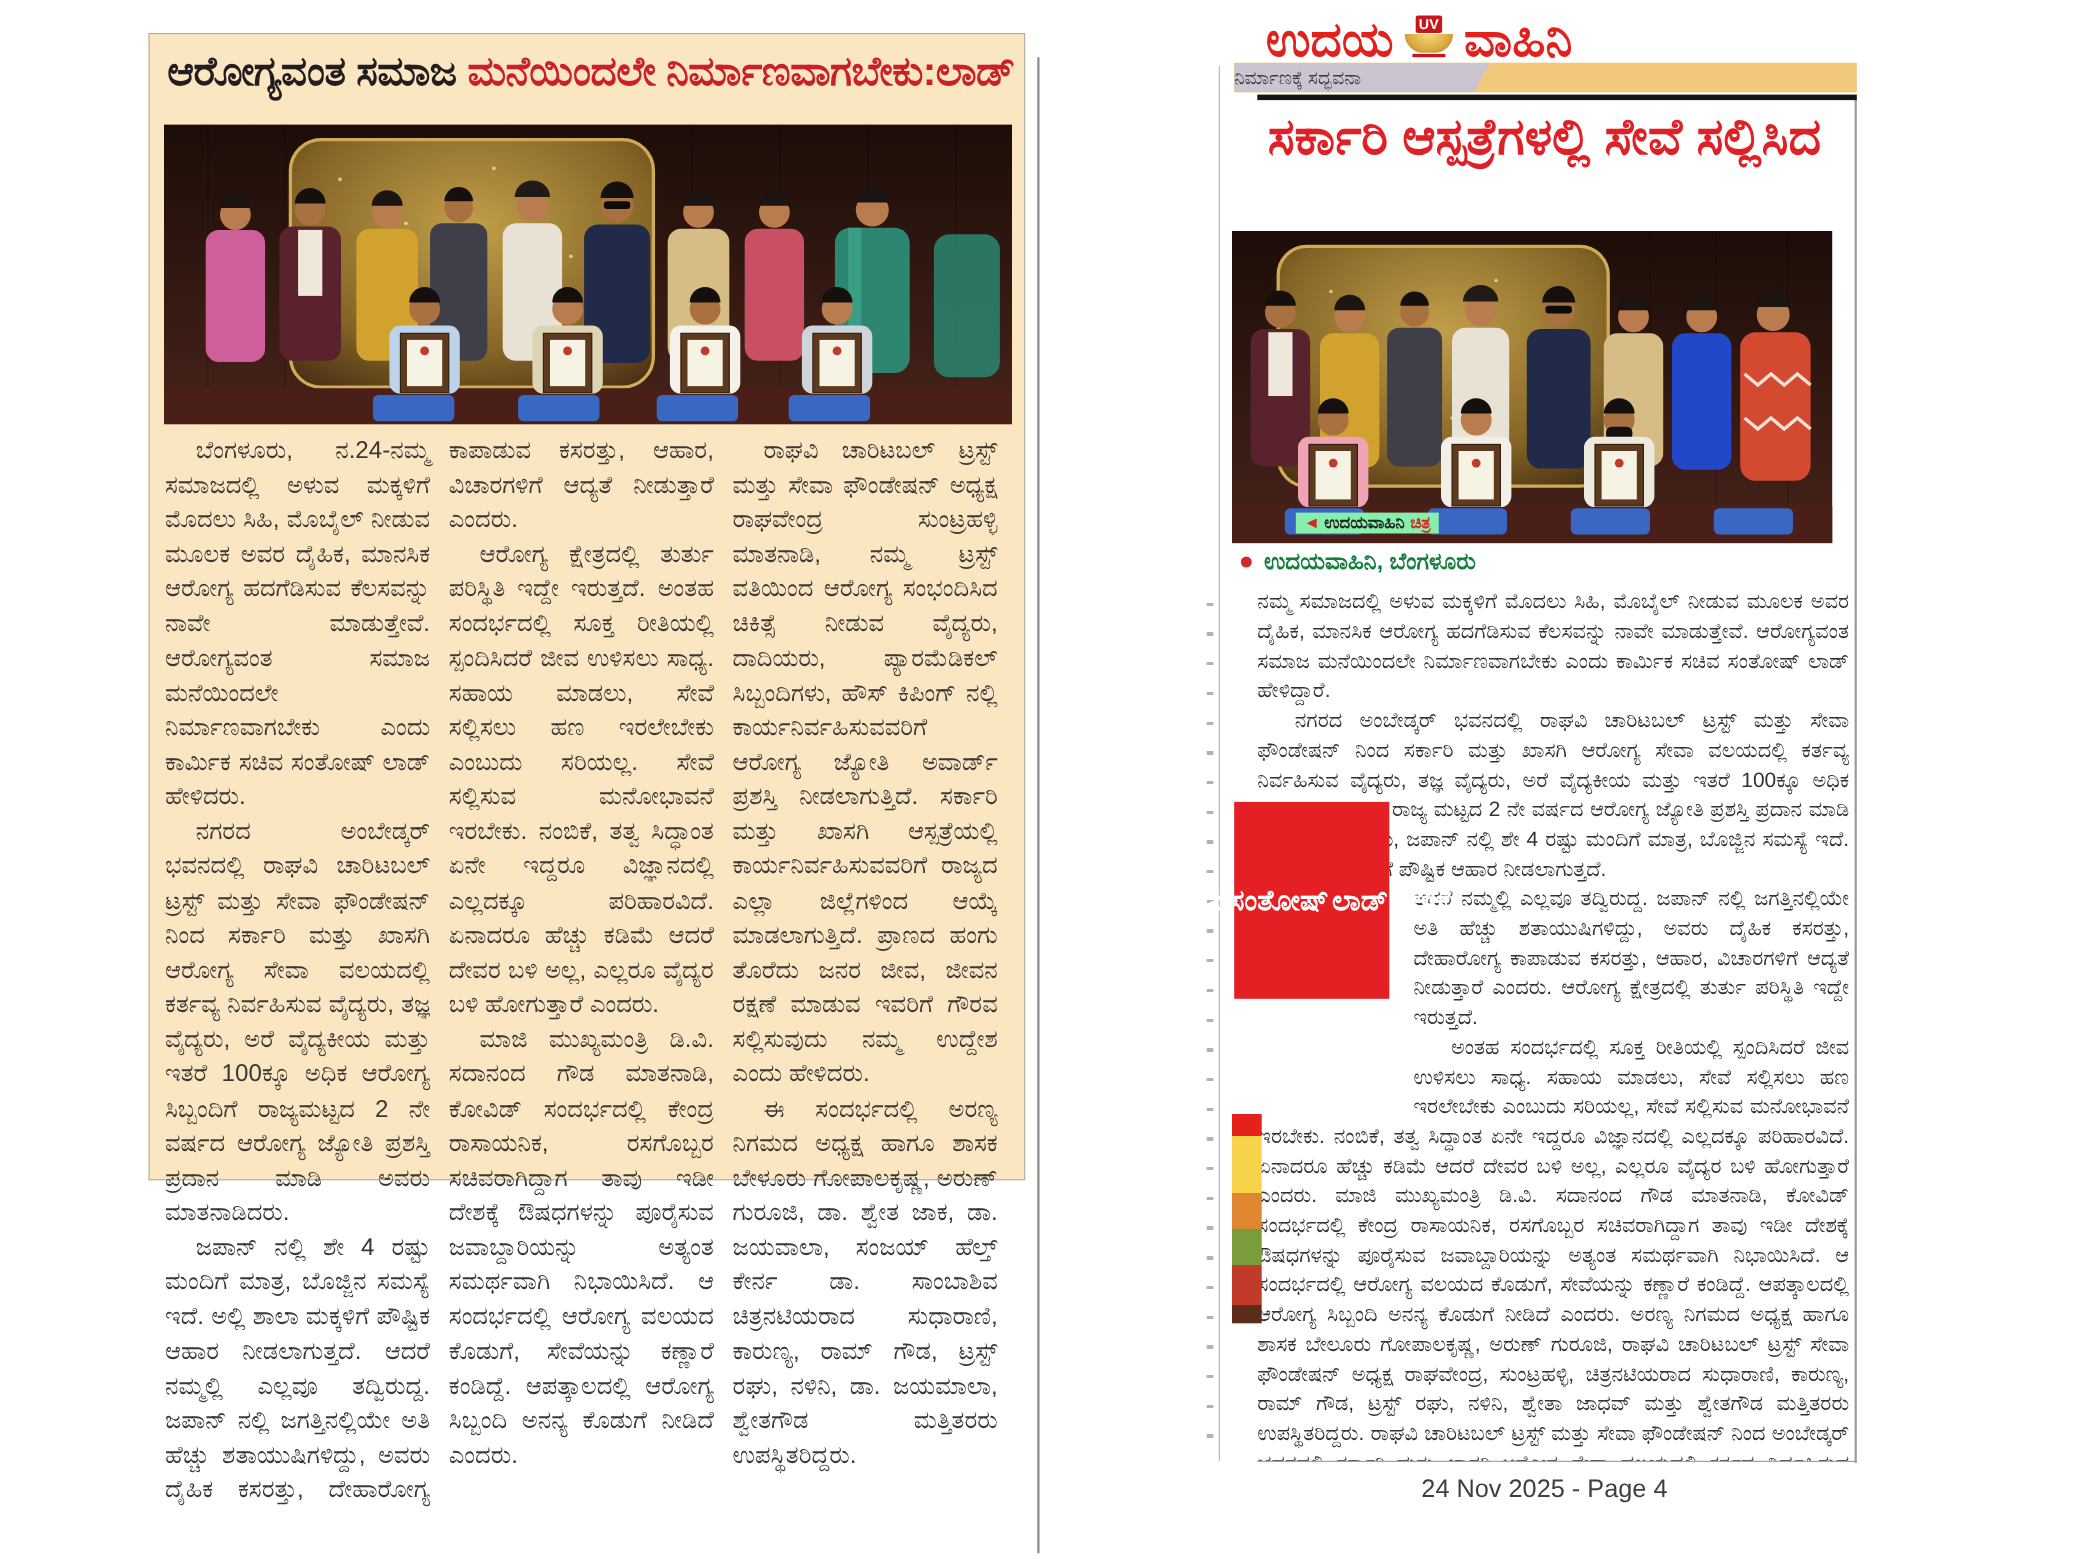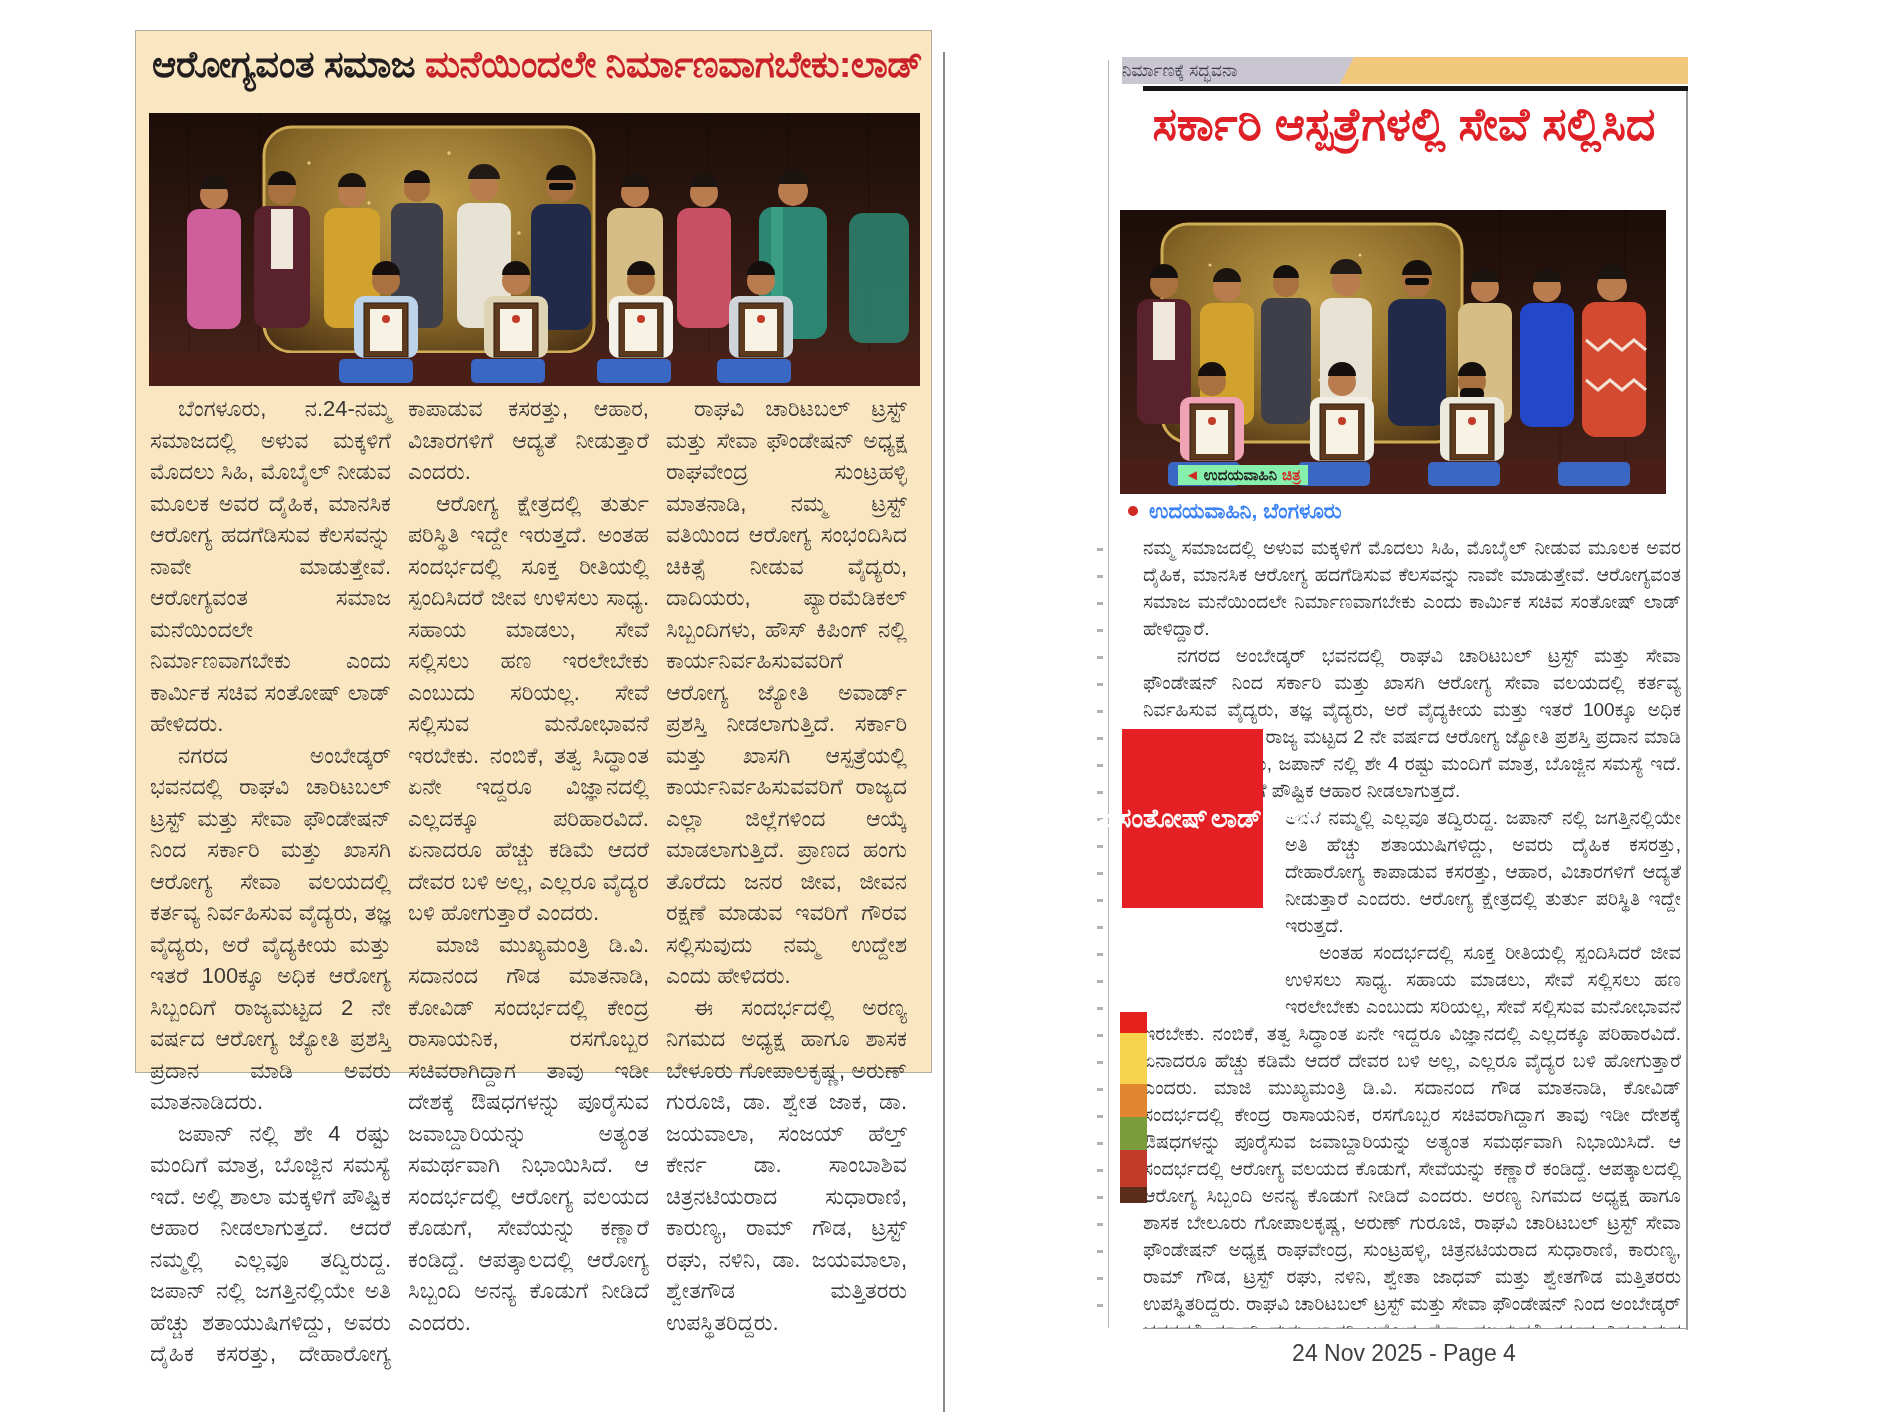--- a/index.html
+++ b/index.html
@@ -56,21 +56,21 @@
   .rp-subheadline{position:absolute;left:1120px;top:160px;width:568px;text-align:center;
     font-size:29px;font-weight:bold;color:var(--rp-sub-black);}
 
   .rp-photo{position:absolute;left:1120px;top:210px;width:546px;height:284px;overflow:hidden;}
   .credit{position:absolute;left:58px;bottom:9px;background:#86efac;padding:1px 7px;
     font-size:15px;font-weight:bold;color:#222;white-space:nowrap;}
   .credit .credit-arrow{color:var(--credit-red);margin-right:4px;}
   .credit .credit-suffix{color:var(--credit-red);margin-left:5px;}
 
   .byline{position:absolute;left:1128px;top:499px;display:flex;align-items:center;gap:11px;
-    font-size:21px;font-weight:bold;color:#3b82f6;}
+    font-size:21px;font-weight:bold;color:#15803d;}
   .byline-bullet{width:10px;height:10px;border-radius:50%;background:var(--credit-red);}
 
   .rp-body{position:absolute;left:1143px;top:534px;width:538px;height:794px;
     font-size:19px;line-height:27px;text-align:justify;color:#323232;overflow:hidden;}
   .rp-body p{margin:0;text-indent:34px;}
   .rp-body p.no-indent{text-indent:0;}
   .pq-spacer{float:left;width:122px;height:182px;margin:4px 20px 4px 0;}
   .pullquote{position:absolute;left:1122px;top:729px;width:141px;height:179px;
     background:var(--pullquote-bg);color:var(--pullquote-text);display:flex;
     flex-direction:row;align-items:center;justify-content:center;gap:3px;
@@ -207,20 +207,29 @@
       <p>ಈ ಸಂದರ್ಭದಲ್ಲಿ ಅರಣ್ಯ ನಿಗಮದ ಅಧ್ಯಕ್ಷ ಹಾಗೂ ಶಾಸಕ ಬೇಳೂರು ಗೋಪಾಲಕೃಷ್ಣ, ಅರುಣ್ ಗುರೂಜಿ, ಡಾ. ಶ್ವೇತ ಜಾಕ, ಡಾ. ಜಯವಾಲಾ, ಸಂಜಯ್ ಹೆಲ್ತ್ ಕೇರ್ನ ಡಾ. ಸಾಂಬಾಶಿವ ಚಿತ್ರನಟಿಯರಾದ ಸುಧಾರಾಣಿ, ಕಾರುಣ್ಯ, ರಾಮ್ ಗೌಡ, ಟ್ರಸ್ಟ್ ರಘು, ನಳಿನಿ, ಡಾ. ಜಯಮಾಲಾ, ಶ್ವೇತಗೌಡ ಮತ್ತಿತರರು ಉಪಸ್ಥಿತರಿದ್ದರು.</p>
     </div>
   </div>
 
   <div class="rp-left-rule"></div>
   <div class="rp-inner-left-rule"></div>
   <div class="rp-right-rule"></div>
   <div class="rp-bottom-rule"></div>
   <div class="cut-marks"></div>
 
+  <div class="masthead">
+    <span class="masthead-text">ಉದಯ</span>
+    <span class="uv-logo">
+      <span class="uv-badge">UV</span>
+      <span class="uv-wings"></span>
+      <span class="uv-base"></span>
+    </span>
+    <span class="masthead-text">ವಾಹಿನಿ</span>
+  </div>
 
   <div class="kicker">
     <div class="kicker-label">ನಿರ್ಮಾಣಕ್ಕೆ ಸದ್ಭವನಾ</div>
   </div>
   <div class="rp-black-bar"></div>
 
   <div class="rp-headline">ಸರ್ಕಾರಿ ಆಸ್ಪತ್ರೆಗಳಲ್ಲಿ ಸೇವೆ ಸಲ್ಲಿಸಿದ</div>
 
   <div class="rp-photo">
     <svg width="546" height="284" viewBox="0 0 546 284">

